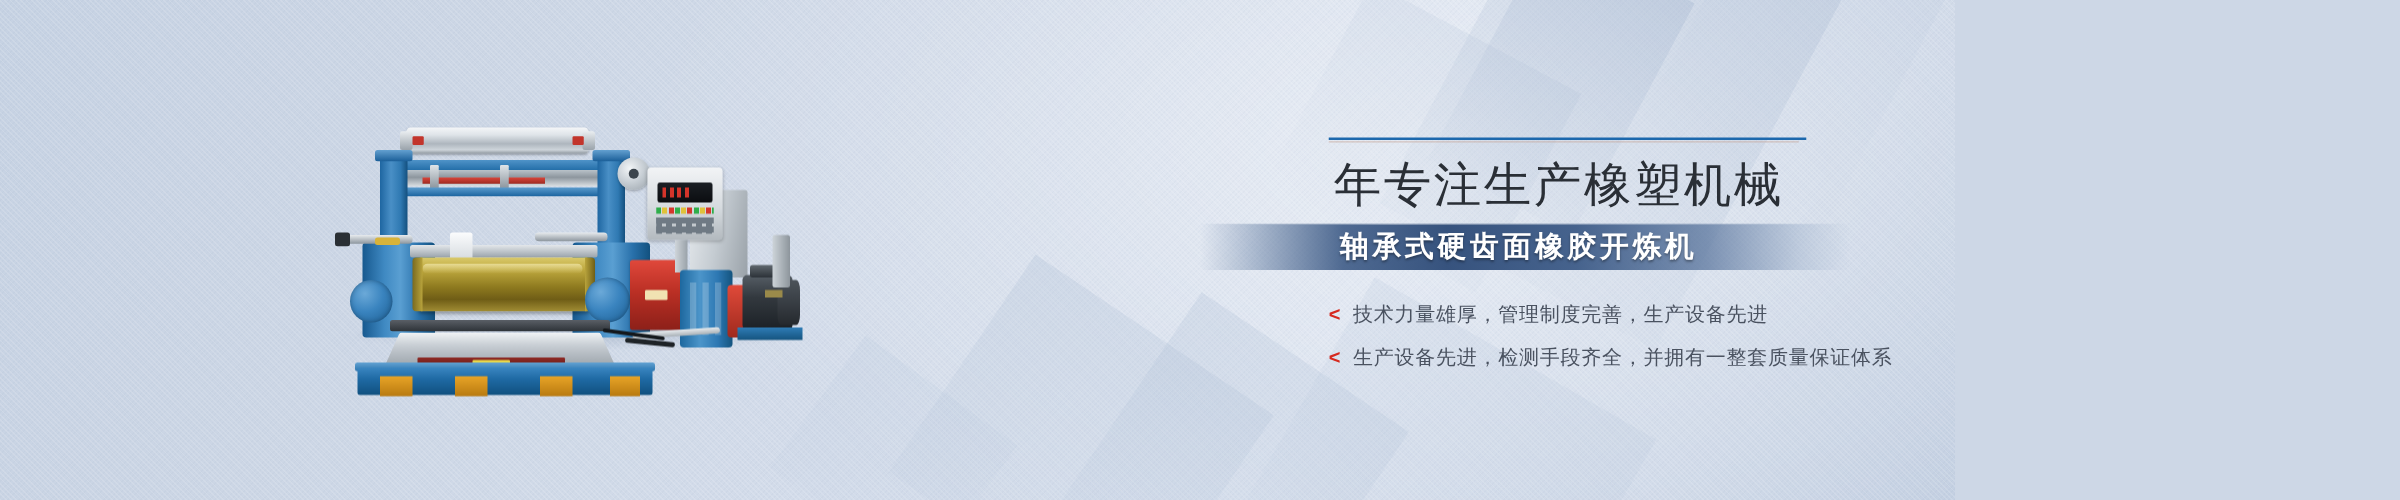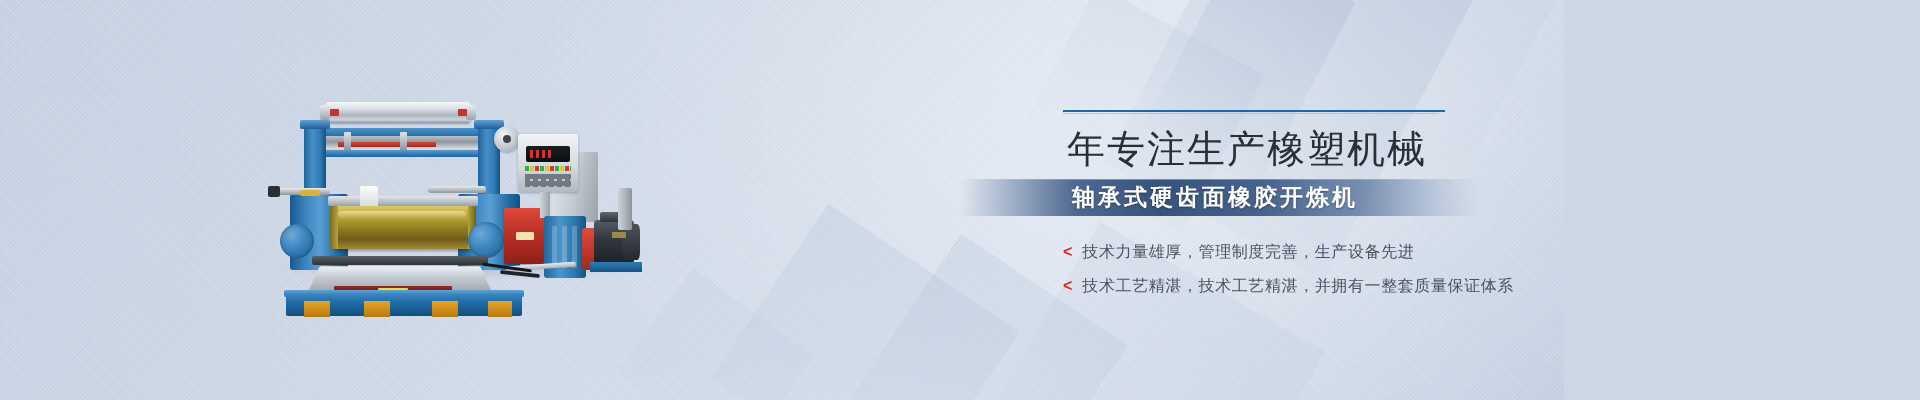--- a/index.html
+++ b/index.html
@@ -506,18 +506,18 @@
       <div class="subtitle-text">轴承式硬齿面橡胶开炼机</div>
     </div>
 
     <div class="bullets">
       <div class="bullet">
         <span class="bullet-marker">&lt;</span>
         <span class="bullet-text">技术力量雄厚，管理制度完善，生产设备先进</span>
       </div>
       <div class="bullet">
         <span class="bullet-marker">&lt;</span>
-        <span class="bullet-text">技术工艺精湛，技术工艺精湛，并拥有一整套质量保证体系</span>
+        <span class="bullet-text">生产设备先进，检测手段齐全，并拥有一整套质量保证体系</span>
       </div>
     </div>
 
   </div>
 </div>
 
 </body></html>

